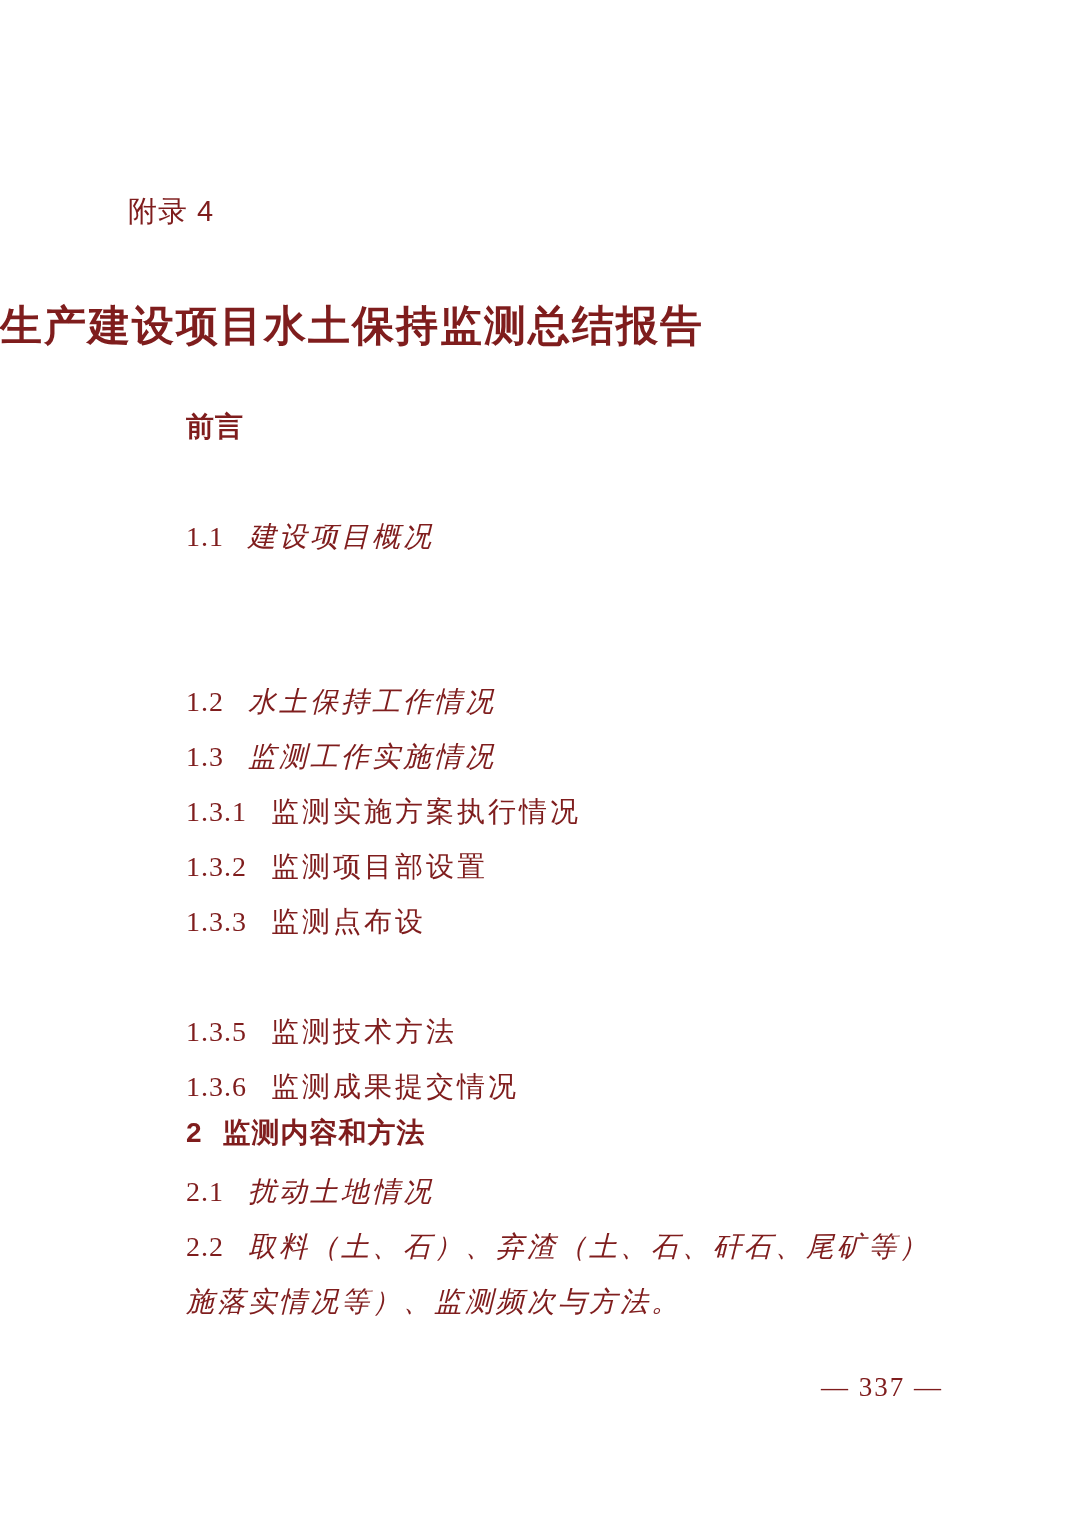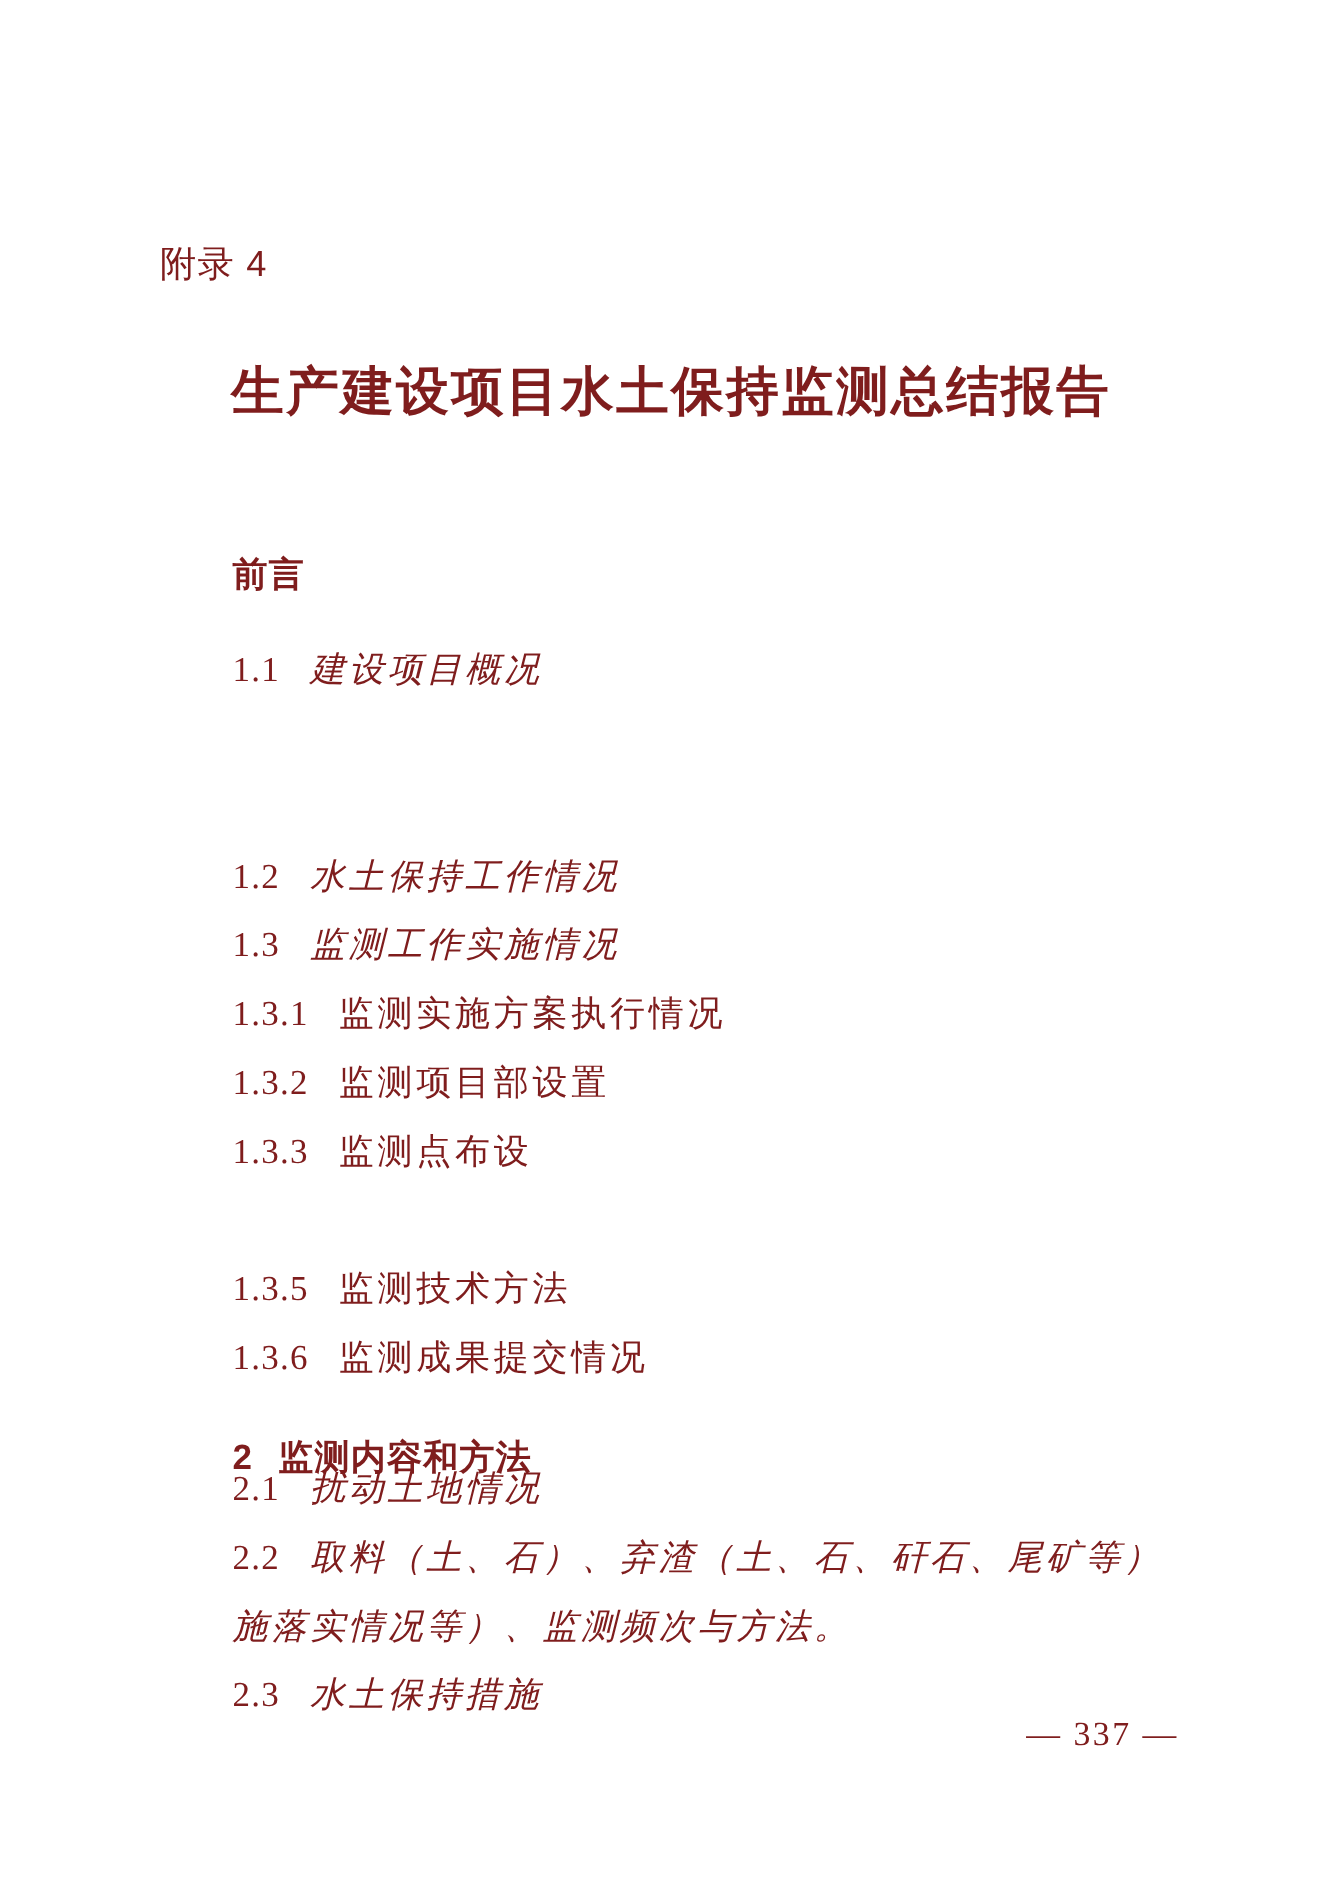--- a/index.html
+++ b/index.html
@@ -22,36 +22,35 @@
   .appendix-label {
     position: absolute;
     left: 128px;
     top: 192px;
     font-family: "Liberation Sans", "DejaVu Sans", sans-serif;
     font-size: 29px;
     letter-spacing: 1px;
   }
   .doc-title {
     position: absolute;
-    top: 288px;
+    top: 300px;
     left: 0;
     width: 100%;
-    text-align: center;
+    text-align: left;
     font-family: "Liberation Serif", "DejaVu Serif", serif;
     font-weight: 700;
     font-size: 42px;
     letter-spacing: 2px;
     line-height: 52px;
   }
   
   .h-bold {
     font-family: "Liberation Sans", "DejaVu Sans", sans-serif;
     font-weight: 700;
     letter-spacing: 1px;
-    margin-top: 33px;
   }
   
   .kai {
     font-style: italic;
     letter-spacing: 3px;
     text-align: center;
   }
   
   .song {
     letter-spacing: 3px;
@@ -133,19 +132,16 @@
   </div>
 
   <div class="line kai" style="top:1230px">
     <span class="num">2.2</span><span>取料（土、石）、弃渣（土、石、矸石、尾矿等）</span>
   </div>
 
   <div class="line kai" style="top:1285px">
     <span>施落实情况等）、监测频次与方法。</span>
   </div>
 
-  <div class="line kai" style="top:1340px">
-    <span class="num">2.3</span><span>水土保持措施</span>
-  </div>
 
   <div class="page-number">— 337 —</div>
 
 </div>
 
 </body></html>

